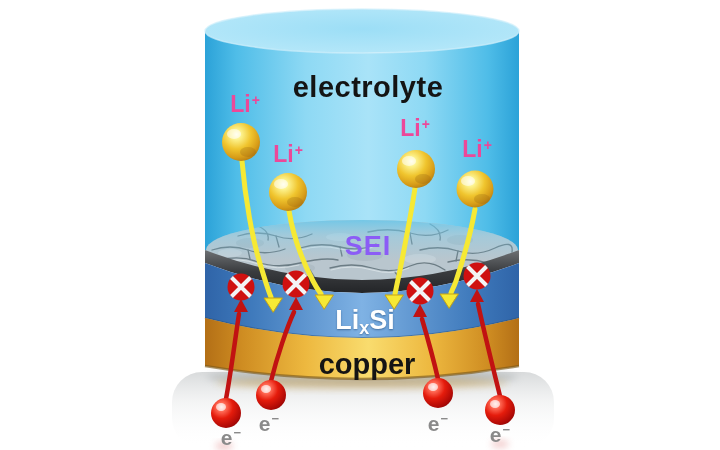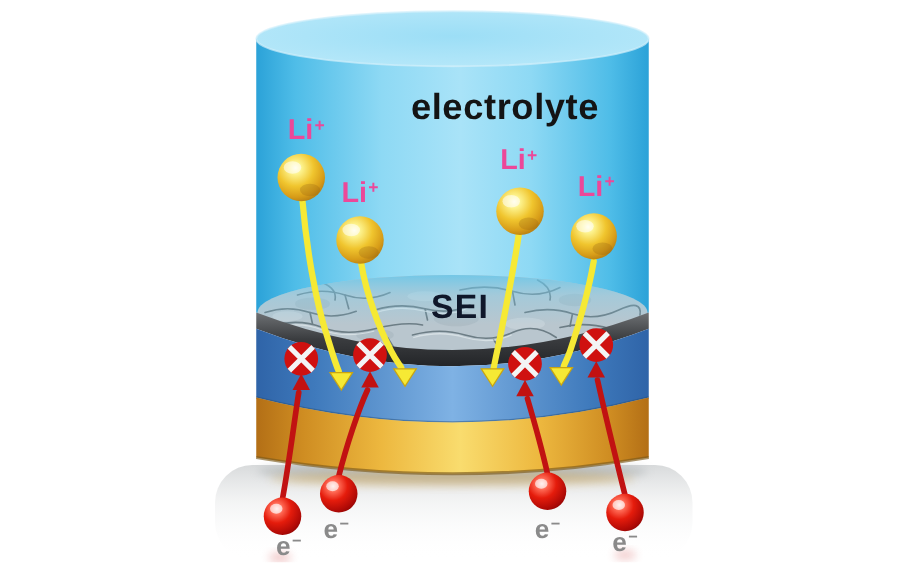--- a/index.html
+++ b/index.html
@@ -3,22 +3,22 @@
 <meta charset="utf-8">
 <style>
   html,body{margin:0;padding:0;background:#ffffff;}
   #stage{
     position:relative;width:720px;height:450px;overflow:hidden;
     background:#ffffff;font-family:"Liberation Sans",sans-serif;
   }
   #stage svg{position:absolute;left:0;top:0;}
   .lbl{position:absolute;transform:translate(-50%,-50%);white-space:nowrap;
        font-weight:700;line-height:1;user-select:none;}
-  .lbl-electrolyte{font-size:29px;color:#141414;letter-spacing:.5px;margin-left:36px;}
-  .lbl-sei{font-size:27px;color:#0f172a;letter-spacing:1px;}
+  .lbl-electrolyte{font-size:29px;color:#141414;letter-spacing:.5px;}
+  .lbl-sei{font-size:27px;color:#8b5cf6;letter-spacing:1px;}
   .lbl-lixsi{font-size:27px;color:#ffffff;text-shadow:0 1px 2px rgba(10,40,80,.45);}
   .lbl-lixsi .subx{font-size:18px;vertical-align:-5px;}
   .lbl-copper{font-size:29px;color:#141414;}
   .lbl-li{font-size:23px;color:#ec4899;}
   .lbl-li sup{font-size:14px;vertical-align:.5em;margin-left:1px;}
   .lbl-e{font-size:21px;color:#8a8a8a;font-weight:700;}
   .lbl-e sup{font-size:13px;vertical-align:.55em;margin-left:1px;}
 </style>
 </head>
 <body>
@@ -235,21 +235,23 @@
       <circle cx="500" cy="410" r="15" fill="url(#gRed)"></circle>
       <ellipse cx="495" cy="404" rx="5" ry="4" fill="#ffffff" opacity="0.65"></ellipse>
     </g>
   </g>
 </svg>
 
 <div class="lbl lbl-electrolyte" style="left:368px;top:87px;">electrolyte</div>
 
 <div class="lbl lbl-sei" style="left:368px;top:246px;">SEI</div>
 
-
+<div class="lbl lbl-lixsi" style="left:365px;top:322px;"><span>Li</span><span class="subx">x</span><span>Si</span></div>
+
+<div class="lbl lbl-copper" style="left:367px;top:364px;">copper</div>
 
 <div class="lbl lbl-li" style="left:245px;top:104px;"><span>Li</span><sup>+</sup></div>
 <div class="lbl lbl-li" style="left:288px;top:154px;"><span>Li</span><sup>+</sup></div>
 <div class="lbl lbl-li" style="left:415px;top:128px;"><span>Li</span><sup>+</sup></div>
 <div class="lbl lbl-li" style="left:477px;top:149px;"><span>Li</span><sup>+</sup></div>
 
 <div class="lbl lbl-e" style="left:231px;top:437px;"><span>e</span><sup>−</sup></div>
 <div class="lbl lbl-e" style="left:269px;top:423px;"><span>e</span><sup>−</sup></div>
 <div class="lbl lbl-e" style="left:438px;top:423px;"><span>e</span><sup>−</sup></div>
 <div class="lbl lbl-e" style="left:500px;top:434px;"><span>e</span><sup>−</sup></div>

